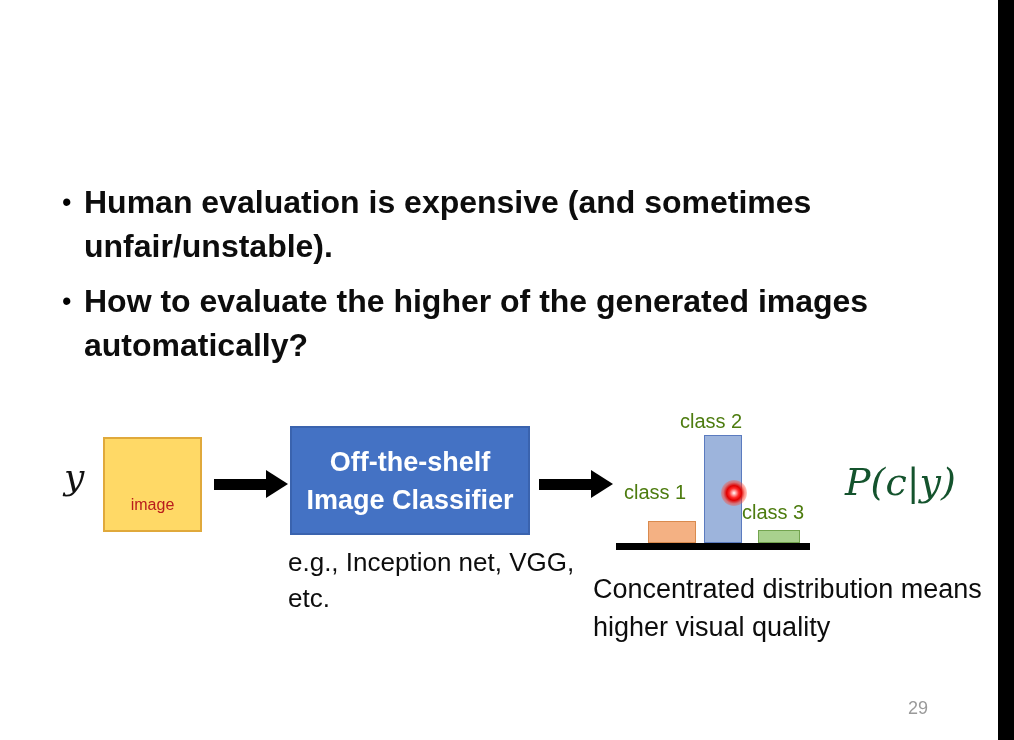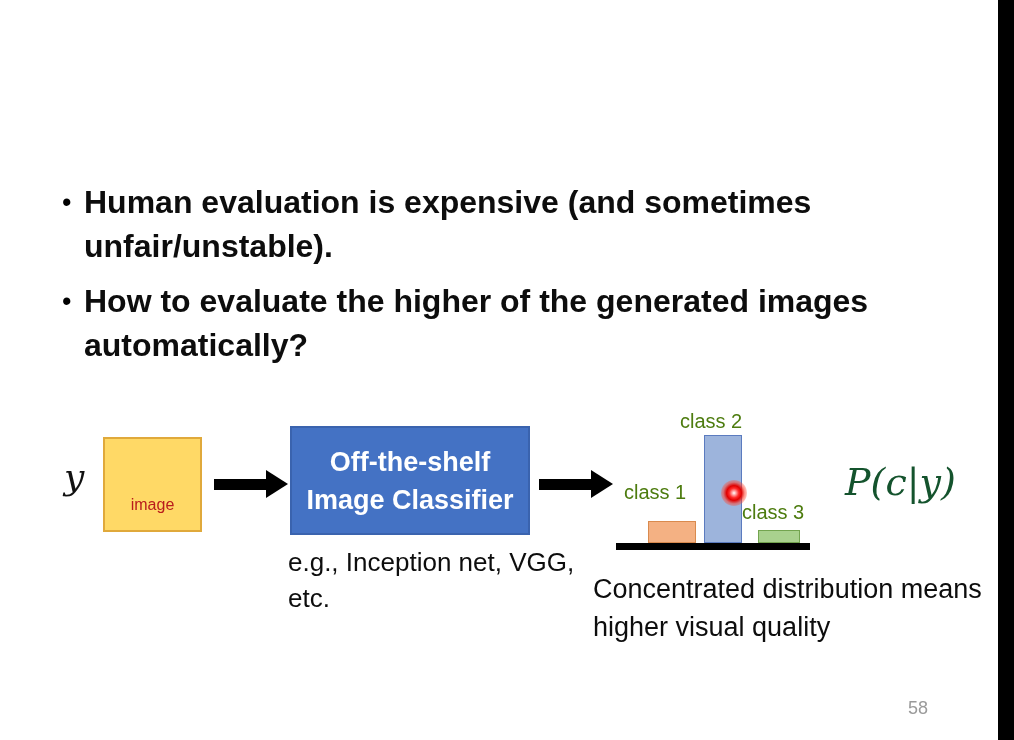--- a/index.html
+++ b/index.html
@@ -319,17 +319,17 @@
     <div class="bar-label" id="label-3">class 3</div>
     <div class="baseline"></div>
   </div>
 
   <div id="laser-dot"></div>
 
   <div id="prob-formula">P(c|y)</div>
 
   <div id="chart-caption">Concentrated distribution means higher visual quality</div>
 
-  <div id="page-number">58</div>
+  <div id="page-number">29</div>
 
 </div>
 
 <div id="right-band"></div>
 
 </body></html>

